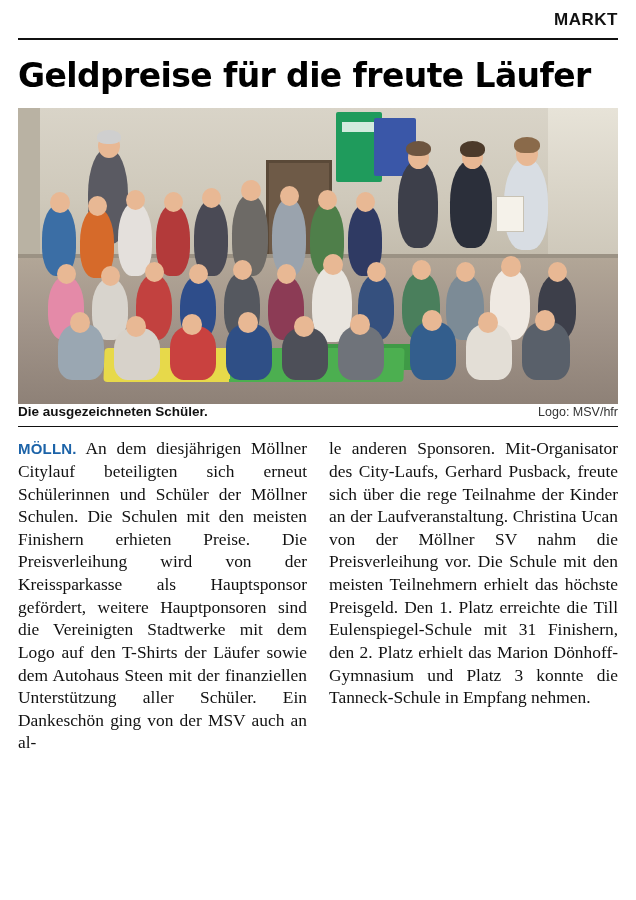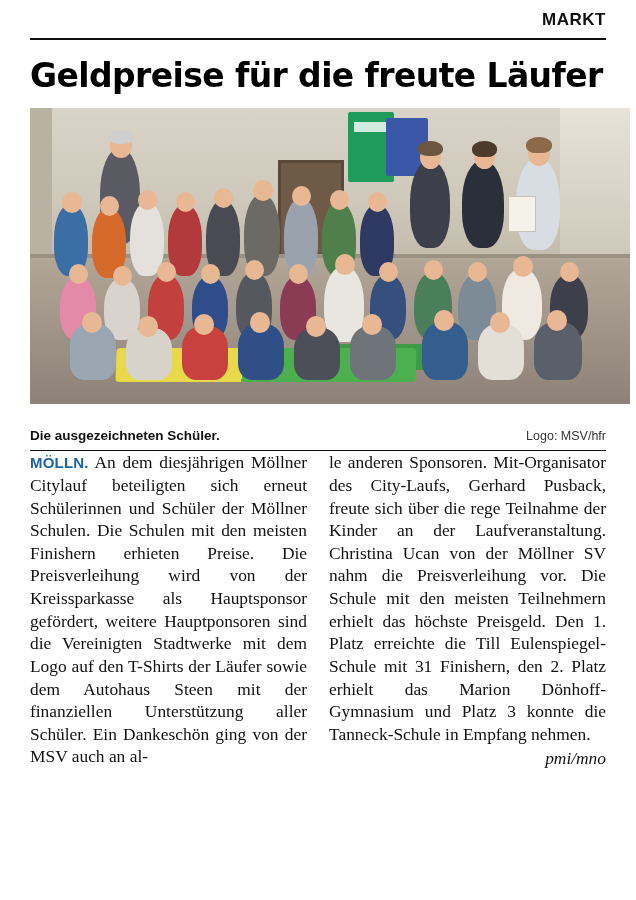--- a/index.html
+++ b/index.html
@@ -12,21 +12,21 @@
     background: #ffffff;
     font-family: "Liberation Serif", serif;
     color: #1a1a1a;
     overflow: hidden;
   }
   .page {
     position: relative;
     width: 636px;
     height: 900px;
     box-sizing: border-box;
-    padding: 0 30px;
+    padding: 0 18px;
   }
 
   
   .masthead {
     position: relative;
     height: 46px;
   }
   .masthead-label {
     position: absolute;
     right: 0;
@@ -143,40 +143,41 @@
     background: #e8b894;
   }
   .hair {
     position: absolute;
     border-radius: 50% 50% 40% 40%;
   }
   .caption-row {
     display: flex;
     justify-content: space-between;
     align-items: baseline;
-    margin-top: 24px;
+    margin-top: 0;
   }
   .caption {
     font-family: "Liberation Sans", sans-serif;
     font-weight: bold;
     font-size: 13.5px;
     color: #111;
   }
   .credit {
     font-family: "Liberation Sans", sans-serif;
     font-size: 12.5px;
     color: #333;
   }
   .rule-mid {
     margin-top: 7px;
     border-top: 1.5px solid #111;
   }
 
   
   .columns {
+    margin-top: 10px;
     display: flex;
     gap: 22px;
   }
   .col {
     width: 289px;
     font-family: "Liberation Serif", serif;
     font-size: 17.4px;
     line-height: 1.30;
     text-align: justify;
     text-justify: inter-word;
@@ -311,17 +312,16 @@
   </div>
 
   <div class="rule-mid"></div>
 
   <div class="columns">
     <div class="col">
       <p><span class="dateline">MÖLLN.</span> <span>An dem diesjährigen Möllner Citylauf beteiligten sich erneut Schülerinnen und Schüler der Möllner Schulen. Die Schulen mit den meisten Finishern erhieten Preise. Die Preisverleihung wird von der Kreissparkasse als Hauptsponsor gefördert, weitere Hauptponsoren sind die Vereinigten Stadtwerke mit dem Logo auf den T-Shirts der Läufer sowie dem Autohaus Steen mit der finanziellen Unterstützung aller Schüler. Ein Dankeschön ging von der MSV auch an al-</span></p>
     </div>
     <div class="col">
       <p><span>le anderen Sponsoren. Mit-Organisator des City-Laufs, Gerhard Pusback, freute sich über die rege Teilnahme der Kinder an der Laufveranstaltung. Christina Ucan von der Möllner SV nahm die Preisverleihung vor. Die Schule mit den meisten Teilnehmern erhielt das höchste Preisgeld. Den 1. Platz erreichte die Till Eulenspiegel-Schule mit 31 Finishern, den 2. Platz erhielt das Marion Dönhoff-Gymnasium und Platz 3 konnte die Tanneck-Schule in Empfang nehmen.</span></p>
-      <span class="signature">pmi/mno</span>
     </div>
   </div>
 
 </div>
 
 </body></html>

